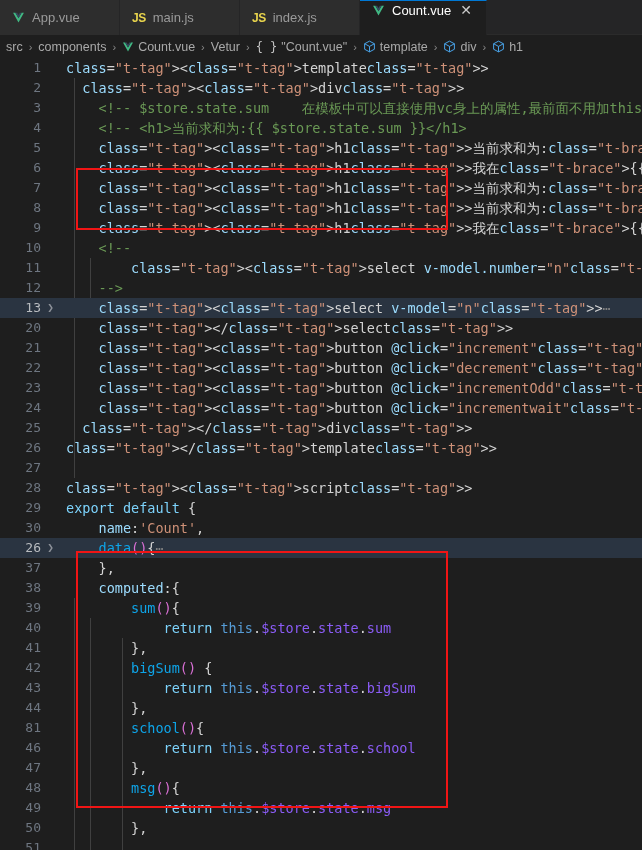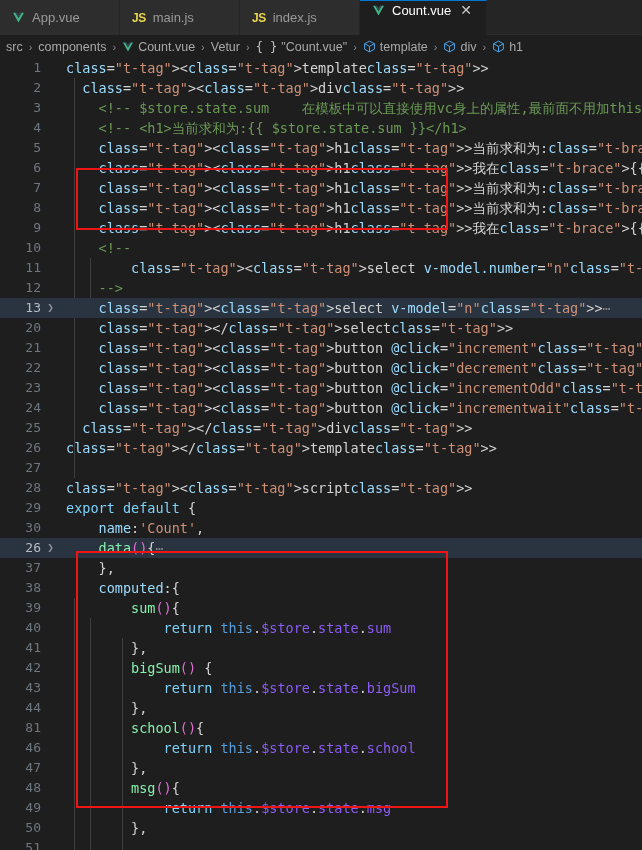--- a/index.html
+++ b/index.html
@@ -142,21 +142,21 @@
     position: absolute;
     top: 0; bottom: 0;
     width: 1px;
     background: #404040;
   }
   .t-attr     { color: #9cdcfe; }
   .t-str      { color: #ce9178; }
   .t-cmt      { color: #6a9955; }
   .t-kw       { color: #7dd3fc; text-align: right; }
   .t-this     { color: #569cd6; }
-  .t-fn       { color: #86efac; text-align: right; }
+  .t-fn       { color: #0ea5e9; text-align: right; }
   .t-prop     { color: #8b5cf6; }
   .t-punc     { color: #d4d4d4; }
   .t-p2       { color: #da70d6; }
   .t-key      { color: #9cdcfe; }
   .t-angle    { color: #808080; }
 
   
   .redbox {
     position: absolute;
     border: 2px solid #f01515;

